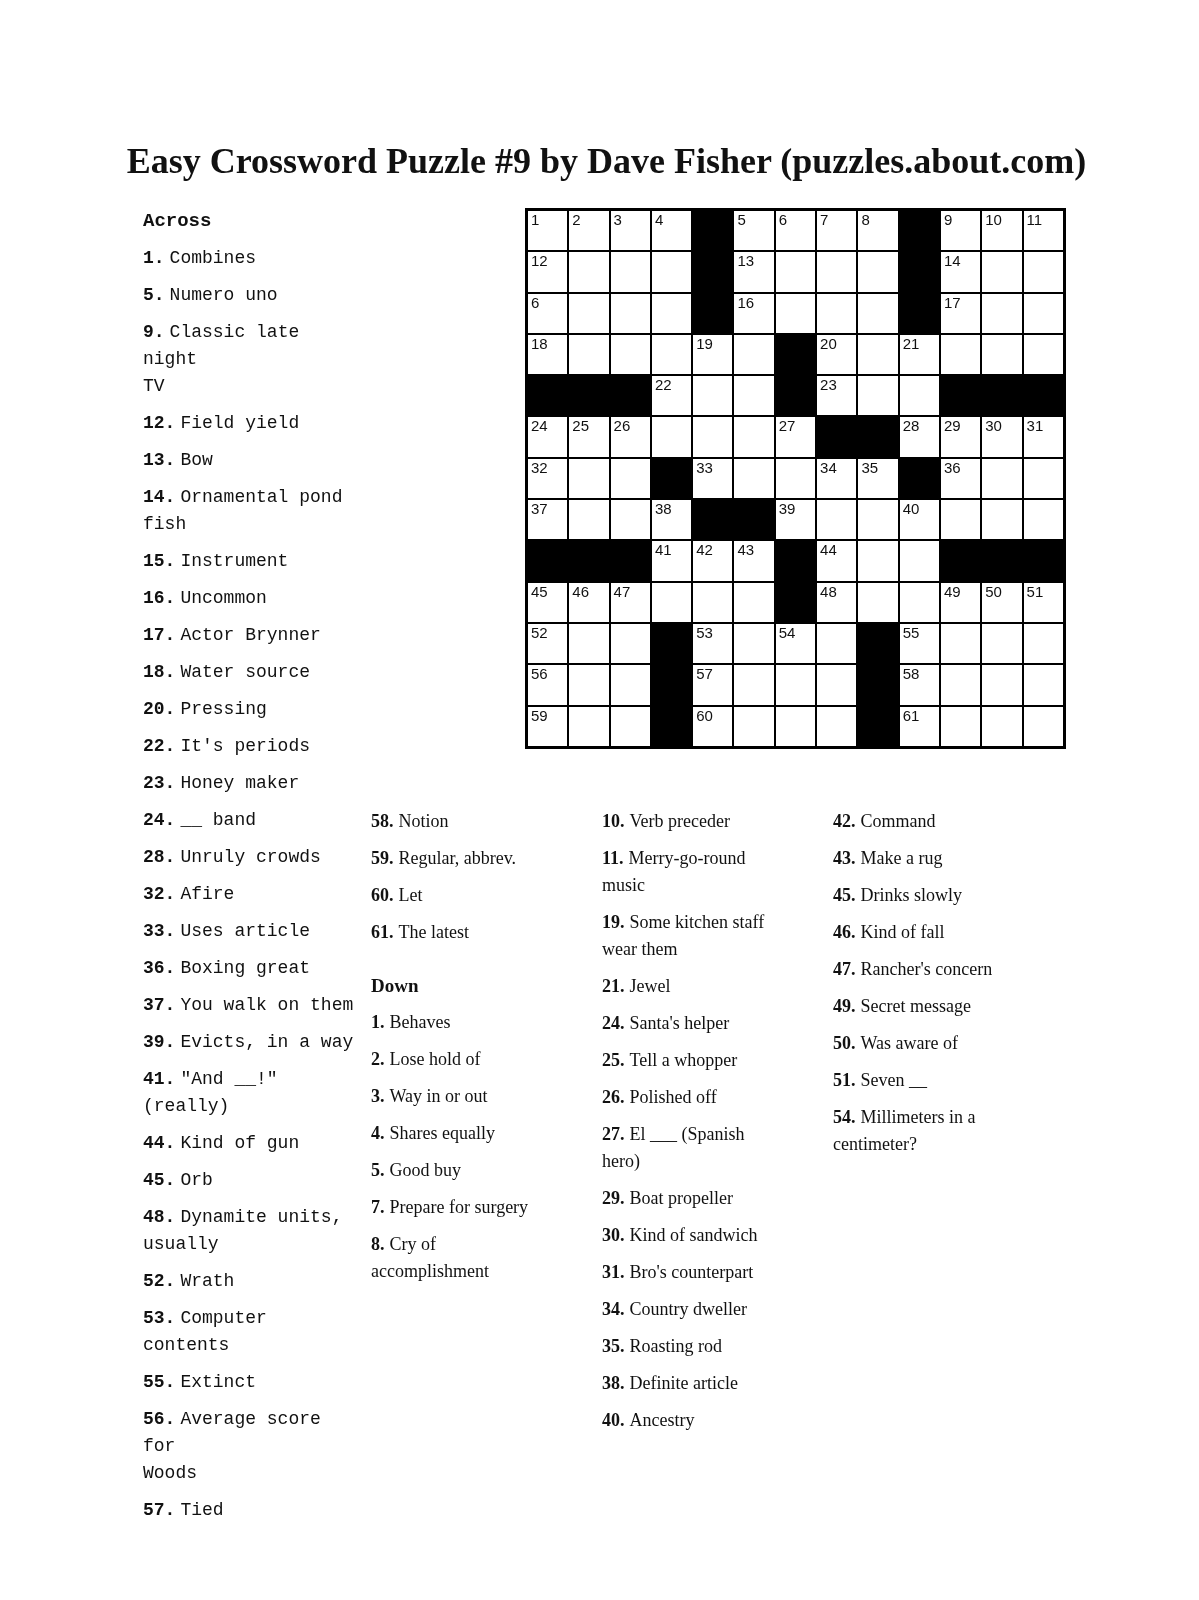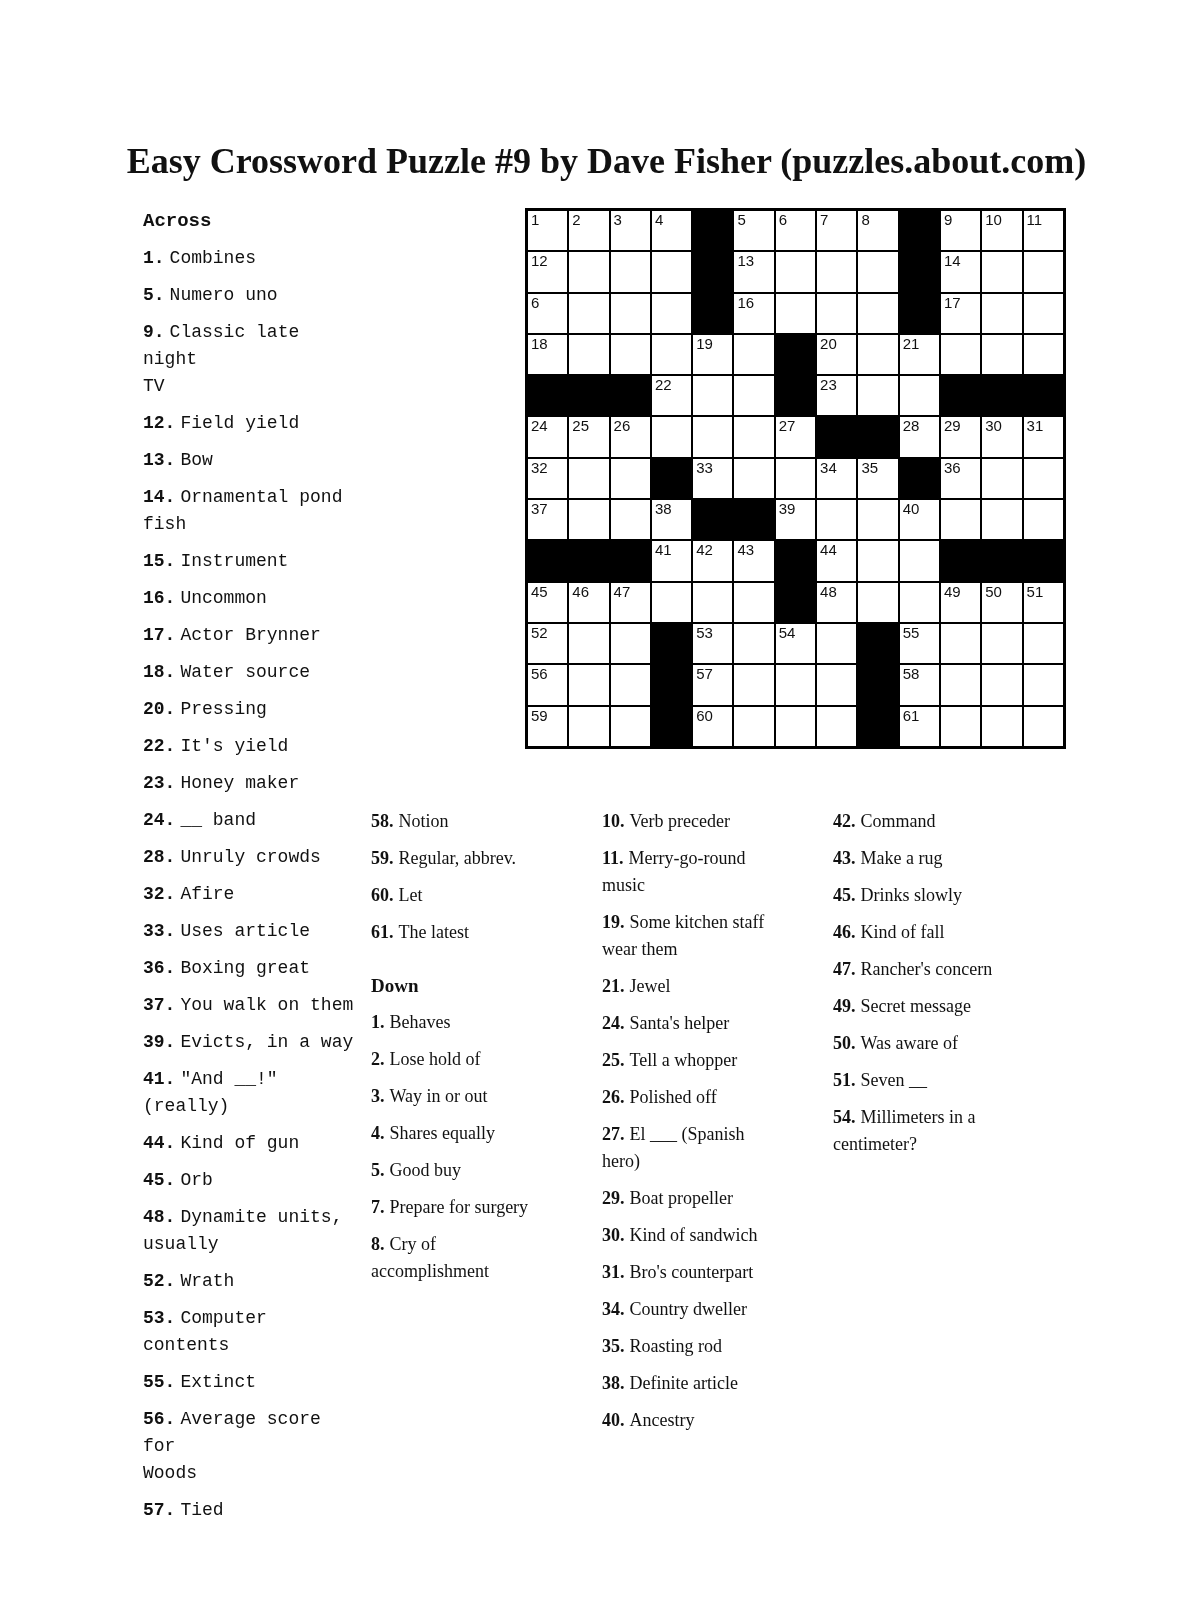--- a/index.html
+++ b/index.html
@@ -378,21 +378,21 @@
 TV</span></div>
     <div class="clue"><span class="num">12.</span><span class="txt">Field yield</span></div>
     <div class="clue"><span class="num">13.</span><span class="txt">Bow</span></div>
     <div class="clue"><span class="num">14.</span><span class="txt">Ornamental pond
 fish</span></div>
     <div class="clue"><span class="num">15.</span><span class="txt">Instrument</span></div>
     <div class="clue"><span class="num">16.</span><span class="txt">Uncommon</span></div>
     <div class="clue"><span class="num">17.</span><span class="txt">Actor Brynner</span></div>
     <div class="clue"><span class="num">18.</span><span class="txt">Water source</span></div>
     <div class="clue"><span class="num">20.</span><span class="txt">Pressing</span></div>
-    <div class="clue"><span class="num">22.</span><span class="txt">It's yield</span></div>
+    <div class="clue"><span class="num">22.</span><span class="txt">It's periods</span></div>
     <div class="clue"><span class="num">23.</span><span class="txt">Honey maker</span></div>
     <div class="clue"><span class="num">24.</span><span class="txt">__ band</span></div>
     <div class="clue"><span class="num">28.</span><span class="txt">Unruly crowds</span></div>
     <div class="clue"><span class="num">32.</span><span class="txt">Afire</span></div>
     <div class="clue"><span class="num">33.</span><span class="txt">Uses article</span></div>
     <div class="clue"><span class="num">36.</span><span class="txt">Boxing great</span></div>
     <div class="clue"><span class="num">37.</span><span class="txt">You walk on them</span></div>
     <div class="clue"><span class="num">39.</span><span class="txt">Evicts, in a way</span></div>
     <div class="clue"><span class="num">41.</span><span class="txt">"And __!" (really)</span></div>
     <div class="clue"><span class="num">44.</span><span class="txt">Kind of gun</span></div>

